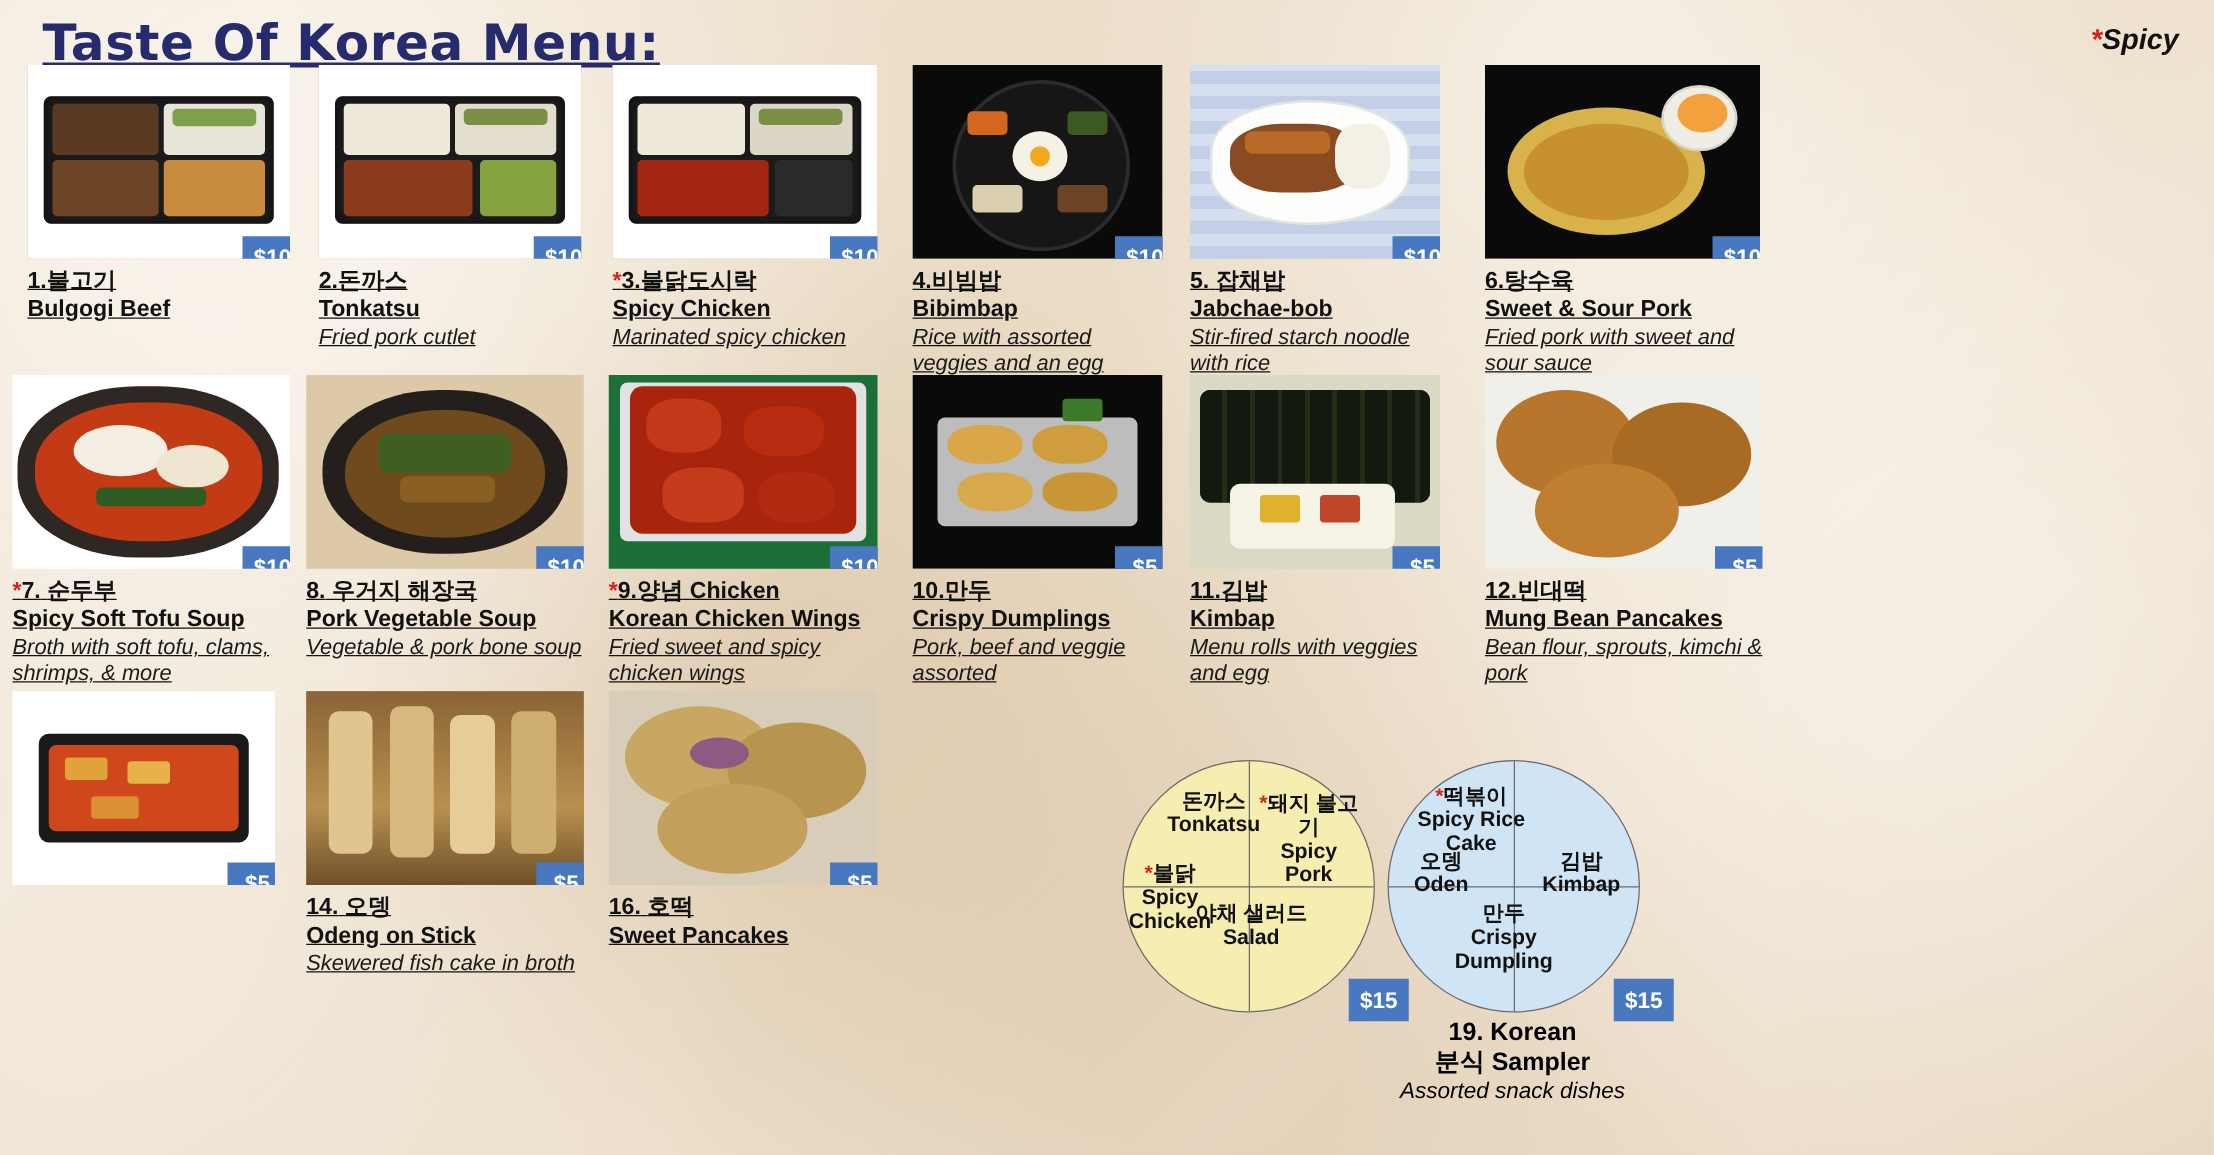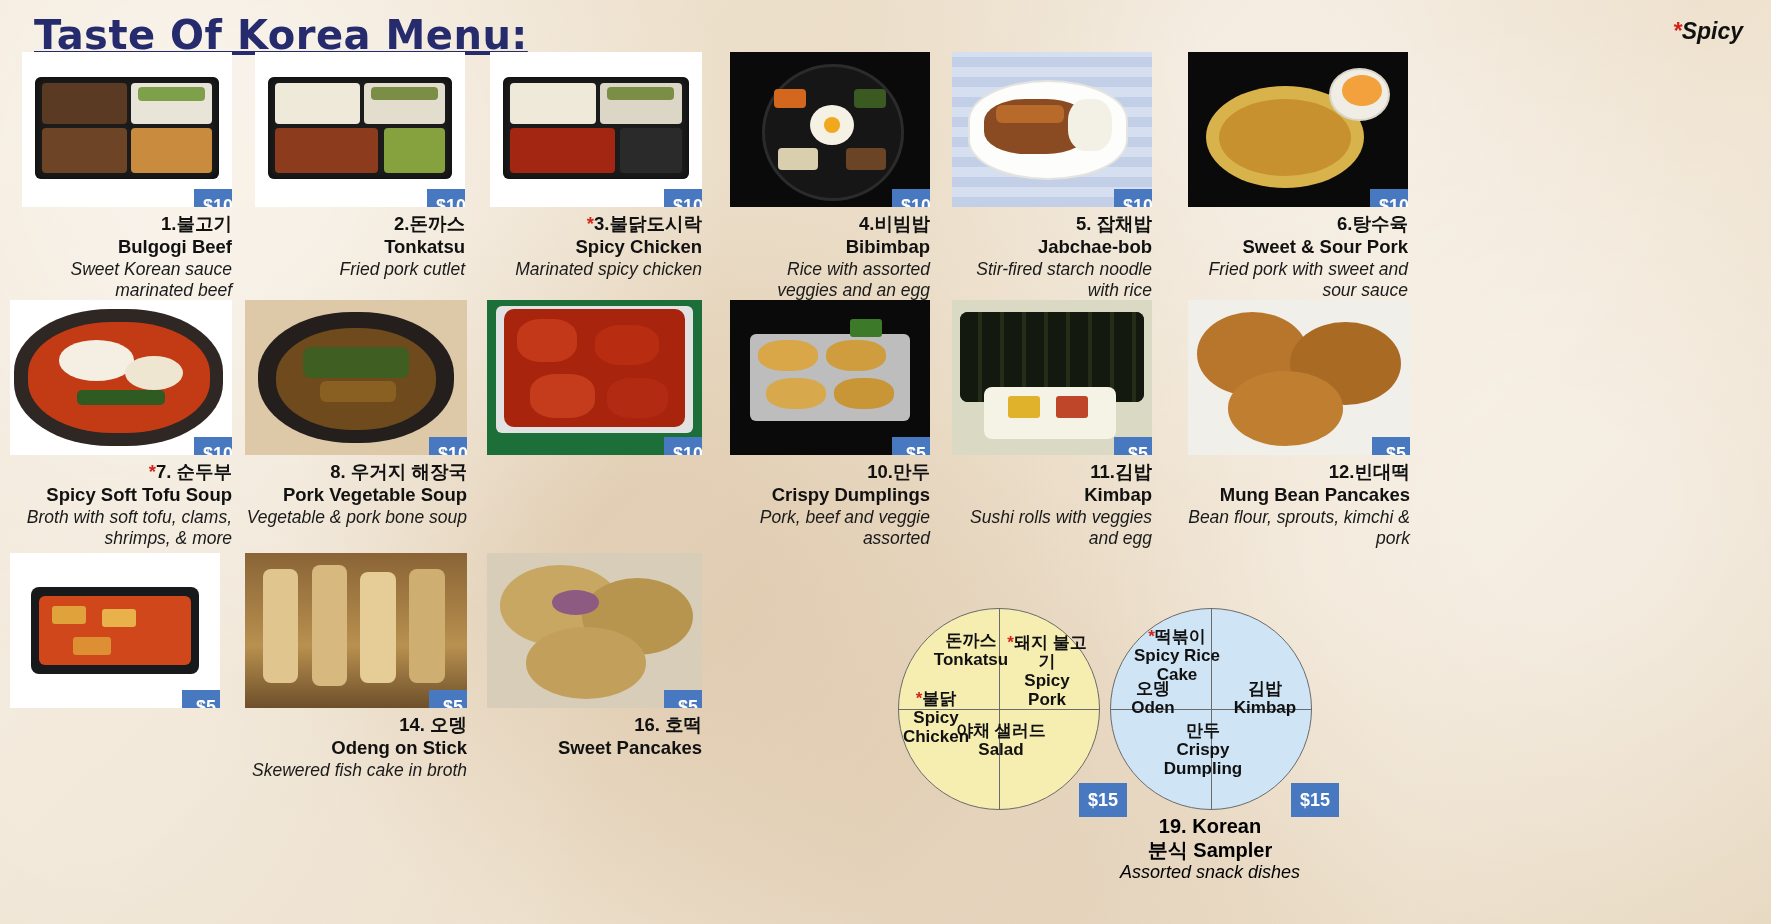--- a/index.html
+++ b/index.html
@@ -78,23 +78,24 @@
     text-align: center;
     line-height: 34px;
     width: 48px;
     height: 34px;
     right: -10px;
     bottom: -16px;
     z-index: 5;
     font-family: "Liberation Sans", sans-serif;
   }
   .caption {
-    text-align: right;
+    text-align: left;
     margin-top: 6px;
     color: #111;
+    text-decoration: underline;
   }
   .line-kr {
     font-size: 18.5px;
     font-weight: bold;
     line-height: 1.22;
     color: #111;
   }
   .line-en {
     font-size: 18.5px;
     font-weight: bold;
@@ -187,21 +188,20 @@
           <div class="cell" style="left:4%; top:50%; width:46%; height:44%; background:#6d4526;"></div>
           <div class="cell" style="left:52%; top:50%; width:44%; height:44%; background:#c98b3e;"></div>
           <div class="cell" style="left:56%; top:10%; width:36%; height:14%; background:#7fa04b;"></div>
         </div>
       </div>
       <div class="price-tag">$10</div>
     </div>
     <div class="caption">
       <div class="line-kr"><span>1.</span><span>불고기</span></div>
       <div class="line-en">Bulgogi Beef</div>
-      <div class="line-desc">Sweet Korean sauce marinated beef</div>
     </div>
   </div>
 
   <div class="item" style="left:255px; top:52px; width:210px;">
     <div class="photo" style="height:155px;">
       <div class="bento">
         <div class="tray">
           <div class="cell" style="left:4%; top:6%; width:46%; height:40%; background:#efe9da;"></div>
           <div class="cell" style="left:52%; top:6%; width:44%; height:40%; background:#e3ddcd;"></div>
           <div class="cell" style="left:4%; top:50%; width:56%; height:44%; background:#8c3b1c;"></div>
@@ -323,20 +323,25 @@
   <div class="item" style="left:487px; top:300px; width:215px;">
     <div class="photo" style="height:155px; background:#1d6f3a;">
       <div style="position:absolute; left:4%; top:4%; width:92%; height:82%; background:#e2e2e2; border-radius:6px;"></div>
       <div style="position:absolute; left:8%; top:6%; width:84%; height:76%; background:#a8240d; border-radius:10px;"></div>
       <div style="position:absolute; left:14%; top:12%; width:28%; height:28%; border-radius:40%; background:#c4381a;"></div>
       <div style="position:absolute; left:50%; top:16%; width:30%; height:26%; border-radius:40%; background:#b82c12;"></div>
       <div style="position:absolute; left:20%; top:48%; width:30%; height:28%; border-radius:40%; background:#c43c1c;"></div>
       <div style="position:absolute; left:56%; top:50%; width:28%; height:26%; border-radius:40%; background:#b32a12;"></div>
       <div class="price-tag">$10</div>
     </div>
+    <div class="caption">
+      <div class="line-kr"><span class="star">*</span><span>9.</span><span>양념 Chicken</span></div>
+      <div class="line-en">Korean Chicken Wings</div>
+      <div class="line-desc">Fried sweet and spicy chicken wings</div>
+    </div>
   </div>
 
   <div class="item" style="left:730px; top:300px; width:200px;">
     <div class="photo" style="height:155px;">
       <div class="dark-bg"></div>
       <div style="position:absolute; left:10%; top:22%; width:80%; height:56%; background:#bdbdbd; border-radius:6px;"></div>
       <div style="position:absolute; left:14%; top:26%; width:30%; height:20%; border-radius:45%; background:#d9a648;"></div>
       <div style="position:absolute; left:48%; top:26%; width:30%; height:20%; border-radius:45%; background:#cf9c3e;"></div>
       <div style="position:absolute; left:18%; top:50%; width:30%; height:20%; border-radius:45%; background:#d8a84c;"></div>
       <div style="position:absolute; left:52%; top:50%; width:30%; height:20%; border-radius:45%; background:#c89537;"></div>
@@ -355,21 +360,21 @@
       <div style="position:absolute; left:4%; top:8%; width:92%; height:58%; background:#13190f; border-radius:8px;"></div>
       <div style="position:absolute; left:4%; top:8%; width:92%; height:58%; background:repeating-linear-gradient(90deg,#13190f 0 18px,#232d18 18px 22px); border-radius:8px;"></div>
       <div style="position:absolute; left:16%; top:56%; width:66%; height:34%; background:#f5f2e6; border-radius:8px;"></div>
       <div style="position:absolute; left:28%; top:62%; width:16%; height:14%; background:#e0b22c; border-radius:3px;"></div>
       <div style="position:absolute; left:52%; top:62%; width:16%; height:14%; background:#c0462a; border-radius:3px;"></div>
       <div class="price-tag">$5</div>
     </div>
     <div class="caption">
       <div class="line-kr"><span>11.</span><span>김밥</span></div>
       <div class="line-en">Kimbap</div>
-      <div class="line-desc">Sushi rolls with veggies and egg</div>
+      <div class="line-desc">Menu rolls with veggies and egg</div>
     </div>
   </div>
 
   <div class="item" style="left:1188px; top:300px; width:222px;">
     <div class="photo" style="height:155px; background:#f0efe9;">
       <div style="position:absolute; left:4%; top:8%; width:50%; height:54%; border-radius:50%; background:#b8762c;"></div>
       <div style="position:absolute; left:46%; top:14%; width:50%; height:54%; border-radius:50%; background:#a96a24;"></div>
       <div style="position:absolute; left:18%; top:46%; width:52%; height:48%; border-radius:50%; background:#c07e30;"></div>
       <div class="price-tag">$5</div>
     </div>

